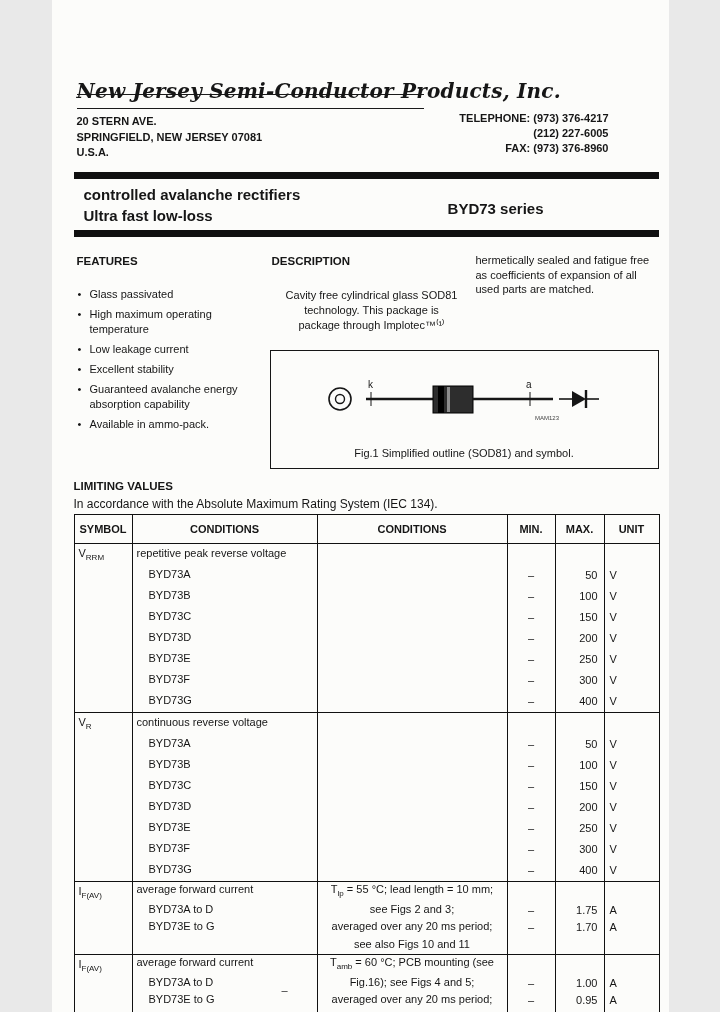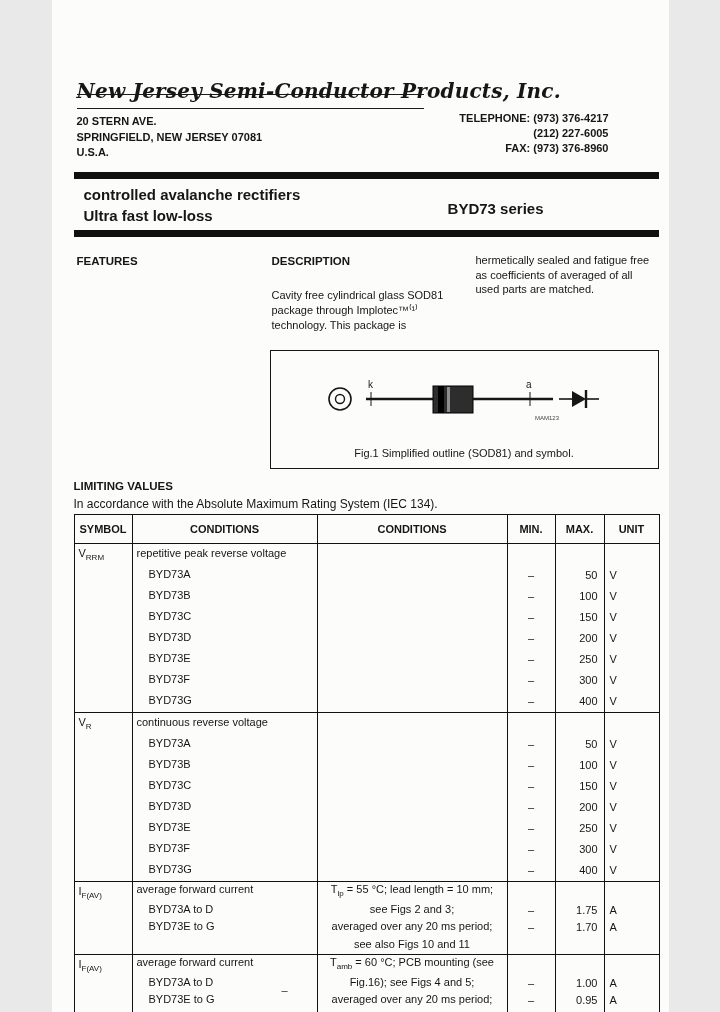--- a/index.html
+++ b/index.html
@@ -13,21 +13,21 @@
   .bar1{top:172px;}
   .bar2{top:230px;}
   .doc-title{position:absolute;left:32px;top:184px;font-size:15px;font-weight:bold;line-height:21px;}
   .series{position:absolute;right:125px;top:200px;font-size:15px;font-weight:bold;}
   .sec-head{font-weight:bold;font-size:11.5px;}
   .features{position:absolute;left:25px;top:255px;width:180px;}
   .feat-list{margin-top:20px;}
   .feat-item{position:relative;padding-left:13px;font-size:11px;line-height:15px;margin-bottom:5px;}
   .feat-item::before{content:"•";position:absolute;left:1px;top:0;}
   .description{position:absolute;left:220px;top:255px;width:200px;}
-  .desc-text{margin-top:21px;font-size:11px;line-height:15px;}
+  .desc-text{margin-top:21px;font-size:11px;line-height:15px;text-align:center;}
   .desc-cont{position:absolute;left:424px;top:253px;width:192px;font-size:11px;line-height:14.5px;}
   .figure-box{position:absolute;left:218px;top:350px;width:387px;height:117px;border:1px solid #161616;background:#fcfcfa;}
   .fig-svg{display:block;margin-top:2px;}
   .fig-caption{position:absolute;left:0;bottom:9px;width:100%;text-align:center;font-size:11px;}
   .lv-head{position:absolute;left:22px;top:480px;}
   .lv-intro{position:absolute;left:22px;top:497px;font-size:12px;}
   .lv-table{position:absolute;left:22px;top:514px;width:585px;border-collapse:collapse;table-layout:fixed;border:1px solid #111;}
   .lv-table th,.lv-table td{border-left:1px solid #111;border-right:1px solid #111;font-size:11px;vertical-align:top;overflow:hidden;}
   .lv-table thead th{border-bottom:1px solid #111;height:26px;text-align:center;vertical-align:middle;font-weight:bold;}
   .lv-table tr.sec-start td{border-top:1px solid #111;}
@@ -67,34 +67,42 @@
   <div class="bar bar1"></div>
   <div class="doc-title">
     <div>controlled avalanche rectifiers</div>
     <div>Ultra fast low-loss</div>
   </div>
   <div class="series">BYD73 series</div>
   <div class="bar bar2"></div>
 
   <div class="features">
     <div class="sec-head">FEATURES</div>
+    <div class="feat-list">
+      <div class="feat-item">Glass passivated</div>
+      <div class="feat-item">High maximum operating temperature</div>
+      <div class="feat-item">Low leakage current</div>
+      <div class="feat-item">Excellent stability</div>
+      <div class="feat-item">Guaranteed avalanche energy absorption capability</div>
+      <div class="feat-item">Available in ammo-pack.</div>
+    </div>
   </div>
 
   <div class="description">
     <div class="sec-head">DESCRIPTION</div>
     <div class="desc-text">
       <div>Cavity free cylindrical glass SOD81</div>
+      <div>technology. This package is</div>
       <div>package through Implotec™⁽¹⁾</div>
-      <div>technology. This package is</div>
     </div>
   </div>
 
   <div class="desc-cont">
     <div>hermetically sealed and fatigue free</div>
-    <div>as coefficients of averaged of all</div>
+    <div>as coefficients of expansion of all</div>
     <div>used parts are matched.</div>
   </div>
 
   <div class="figure-box">
     <svg class="fig-svg" width="385" height="86" viewBox="0 0 385 86">
       <g>
         <circle cx="69" cy="46" r="11" fill="none" stroke="#161616" stroke-width="1.6"></circle>
         <circle cx="69" cy="46" r="4.5" fill="none" stroke="#161616" stroke-width="1.4"></circle>
       </g>
       <g>

